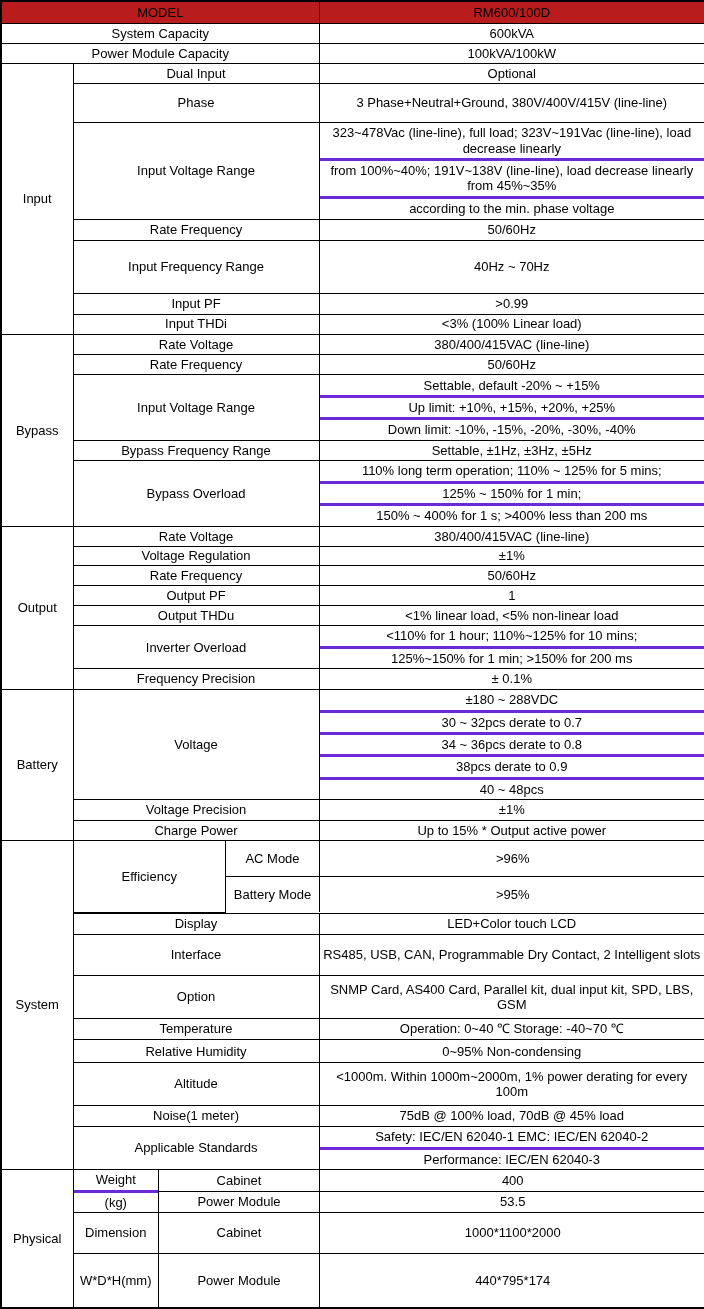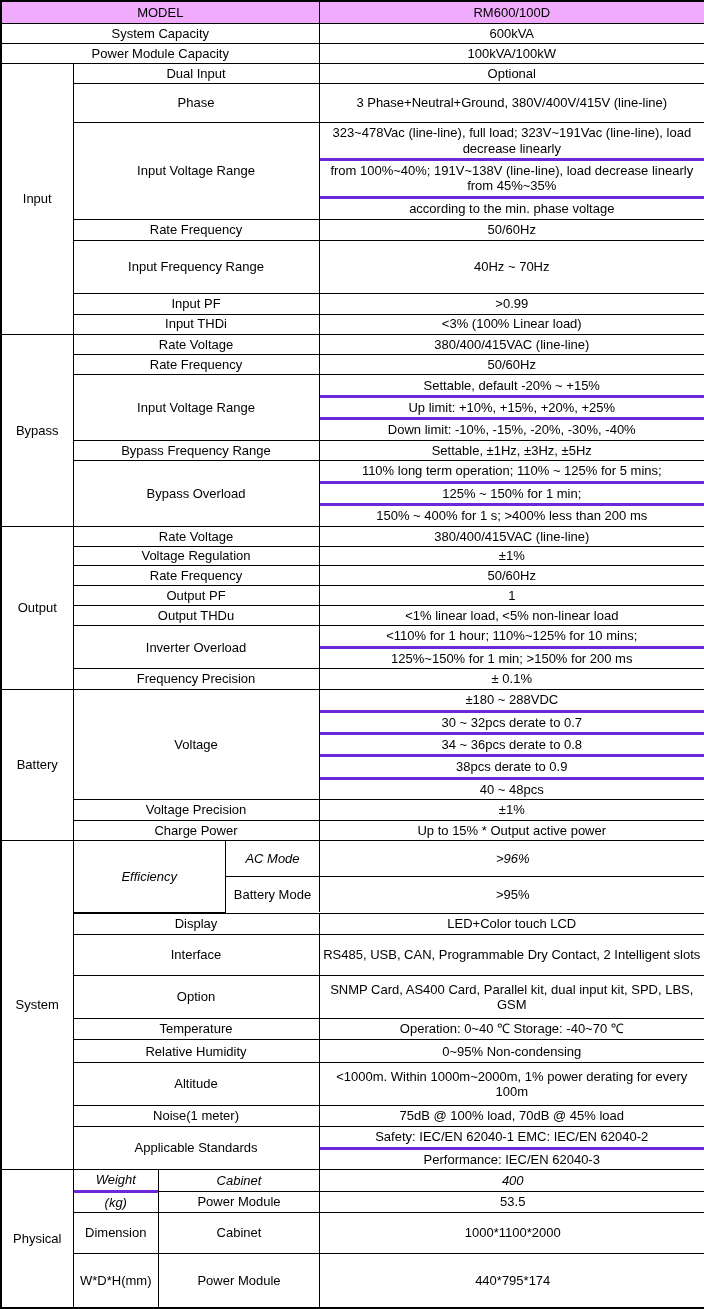--- a/index.html
+++ b/index.html
@@ -35,21 +35,21 @@
     overflow: hidden;
   }
 
   
   col.c-cat   { width: 72px; }
   col.c-par   { width: 246px; }
   col.c-val   { width: 386px; }
 
   
   td.hdr {
-    background: #f0abfc;
+    background: #b91c1c;
     font-size: 14px;
     border: 1px solid #000;
   }
 
   
   td.cat {
     font-size: 13px;
   }
 
   
@@ -74,21 +74,21 @@
     height: 100%;
   }
   .nested td {
     border: 1px solid #000;
     font-size: 13px;
     text-align: center;
     vertical-align: middle;
     padding: 1px 2px;
   }
   .nested td.noleft  { border-left: none; }
-  .nested td.notop   { border-top: none; font-style: italic; }
+  .nested td.notop   { border-top: none; }
   .nested td.nobot   { border-bottom: none; }
   .nested td.noright { border-right: none; }
   .pad0 { padding: 0 !important; }
 </style>
 </head>
 <body>
 
 <table class="spec">
   <colgroup>
     <col class="c-cat">

